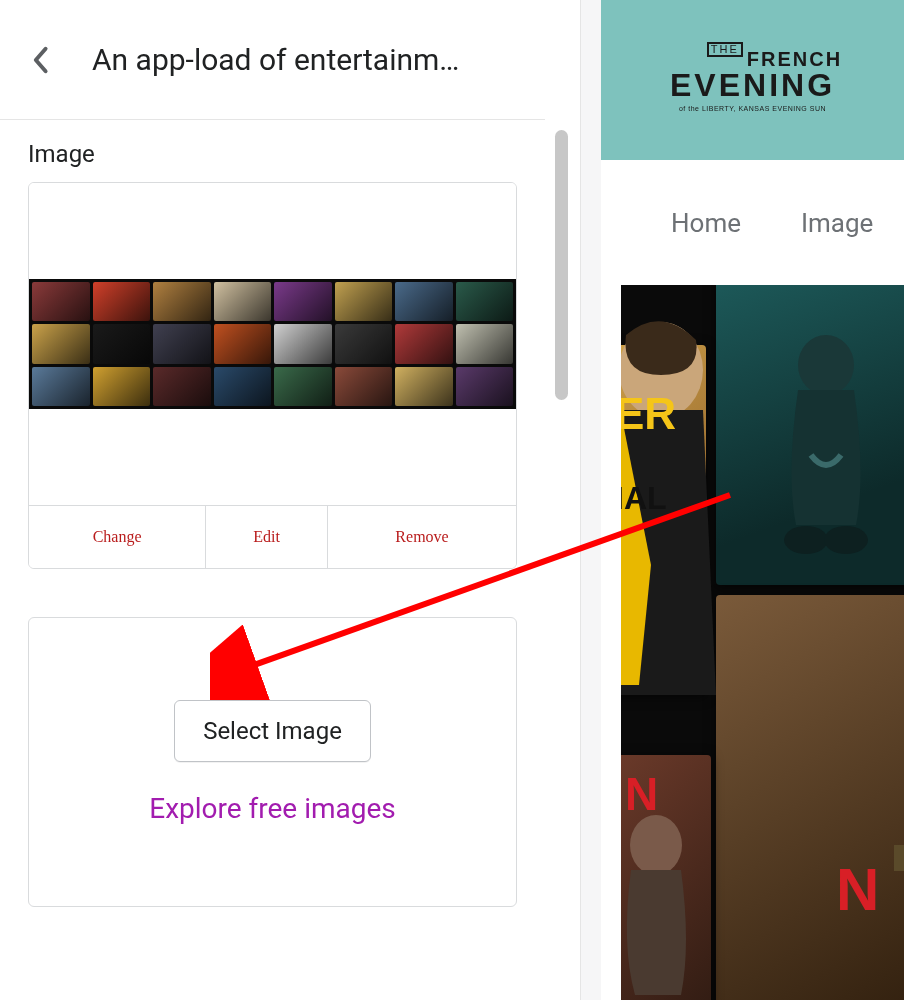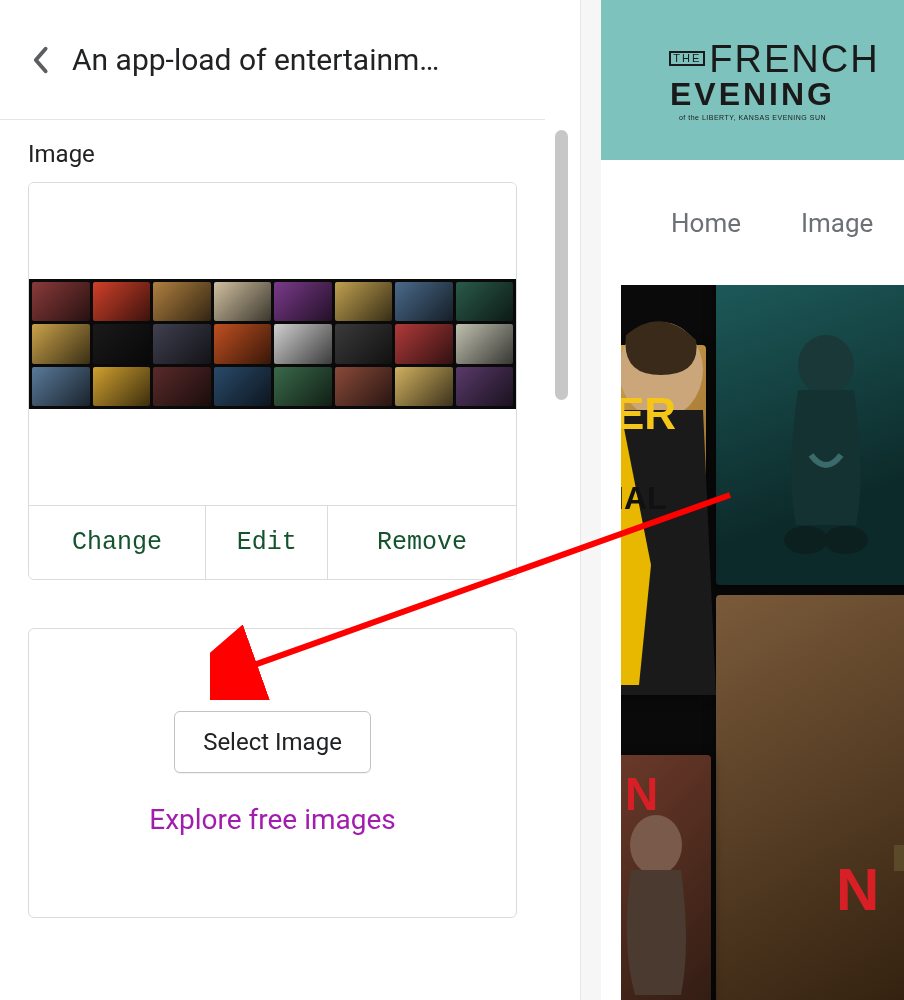--- a/index.html
+++ b/index.html
@@ -5,56 +5,56 @@
   * { box-sizing: border-box; margin: 0; padding: 0; }
   html, body { width: 904px; height: 1000px; font-family: -apple-system, BlinkMacSystemFont, "Segoe UI", Roboto, Helvetica, Arial, sans-serif; overflow: hidden; background:#fff; }
   .root { display:flex; width:904px; height:1000px; position:relative; }
 
   
   .panel { width:580px; height:100%; position:relative; background:#fff; }
   .panel-inner { width:545px; height:100%; }
   .scrollbar-track { position:absolute; top:0; right:0; width:34px; height:100%; }
   .scrollbar-thumb { position:absolute; top:130px; right:12px; width:13px; height:270px; background:#c7c7c7; border-radius:7px; }
 
-  .header { height:120px; border-bottom:1px solid #e5e5e5; display:flex; align-items:center; padding:0 24px; gap:16px; }
+  .header { height:120px; border-bottom:1px solid #e5e5e5; display:flex; align-items:center; padding:0 24px; gap:36px; }
   .back-btn { width:32px; height:32px; display:flex; align-items:center; justify-content:center; cursor:pointer; }
   .back-btn svg { width:18px; height:28px; }
   .header-title { font-size:30px; font-weight:400; color:#202223; white-space:nowrap; overflow:hidden; text-overflow:ellipsis; flex:1; }
 
   .body { padding:20px 28px 0 28px; }
   .field-label { font-size:24px; color:#202223; margin-bottom:14px; }
 
   .image-box { border:1px solid #d9dbdd; border-radius:6px; overflow:hidden; }
   .image-preview { height:322px; background:#fff; display:flex; align-items:center; justify-content:center; }
   .image-preview-inner { width:100%; height:130px; background:#0a0a0a; display:flex; gap:3px; padding:3px; overflow:hidden; }
   .poster-col { flex:1; display:flex; flex-direction:column; gap:3px; }
   .poster { flex:1; border-radius:2px; }
 
   .image-actions { display:flex; border-top:1px solid #d9dbdd; }
-  .image-actions button { flex:1; background:#fff; border:none; border-right:1px solid #d9dbdd; font-size:25px; color:#14532d; padding:22px 0; cursor:pointer; font-family:Liberation Mono, monospace; }
+  .image-actions button { flex:1; background:#fff; border:none; border-right:1px solid #d9dbdd; font-size:16px; color:#b91c1c; padding:22px 0; cursor:pointer; font-family:Liberation Serif, serif; }
   .image-actions button:last-child { border-right:none; }
   .image-actions .change-btn { flex:1.05; }
   .image-actions .edit-btn   { flex:0.72; }
   .image-actions .remove-btn { flex:1.12; }
 
   .hint { font-size:24px; color:#6d7175; margin-top:16px; }
 
   .mobile-box { margin-top:48px; }
   .mobile-drop { border:1px solid #d9dbdd; border-radius:6px; height:290px; display:flex; flex-direction:column; align-items:center; justify-content:center; gap:30px; }
   .select-btn { border:1px solid #c0c3c7; background:#fff; border-radius:6px; font-size:24px; color:#202223; padding:16px 28px; cursor:pointer; box-shadow:0 1px 0 rgba(0,0,0,.05); font-family:inherit; }
   .explore-link { font-size:28px; color:#a21caf; text-decoration:none; cursor:pointer; }
 
   
   .preview { flex:1; height:100%; border-left:1px solid #e5e5e5; background:#f6f6f7; padding:0; position:relative; overflow:hidden; }
   .preview-scroll { position:absolute; left:20px; right:0; top:0; bottom:0; background:#fff;}
   .banner { height:160px; background:#7ec2bd; display:flex; align-items:center; justify-content:center; }
   .banner-logo { text-align:center; font-family:"Arial Black", Impact, sans-serif; color:#1a1a1a; letter-spacing:2px; line-height:1; }
   .banner-logo .top { font-size:14px; display:flex; align-items:flex-end; justify-content:center; gap:2px;margin-left:44px;}
   .banner-logo .the { font-size:11px; border:2px solid #1a1a1a; padding:0 2px; line-height:1; display:inline-block; margin-right:2px; position:relative; top:-12px;}
-  .banner-logo .french{ font-size:38px; font-weight:400;}
+  .banner-logo .french{ font-size:20px; font-weight:700;}
   .banner-logo .dispatch{ font-size:32px; font-weight:900; letter-spacing:3px;}
   .banner-logo .sub{ font-size:7px; letter-spacing:0.5px; margin-top:4px; font-weight:400;}
 
   .site-nav { height:125px; background:#fff; display:flex; align-items:center; gap:60px; padding-left:70px; font-size:26px; color:#6d7175; }
   .site-nav span { cursor:pointer; }
 
   .hero { position:absolute; top:285px; left:20px; right:0; bottom:0; background:#0a0a0a; overflow:hidden; }
   .hero-grid { position:absolute; inset:0; }
   .hp { position:absolute; border-radius:4px; box-shadow:0 2px 12px rgba(0,0,0,.6); }
   .hp1 { left:-10px; top:60px; width:95px; height:350px; background:linear-gradient(135deg,#cfa24a,#6e3f1a); }

